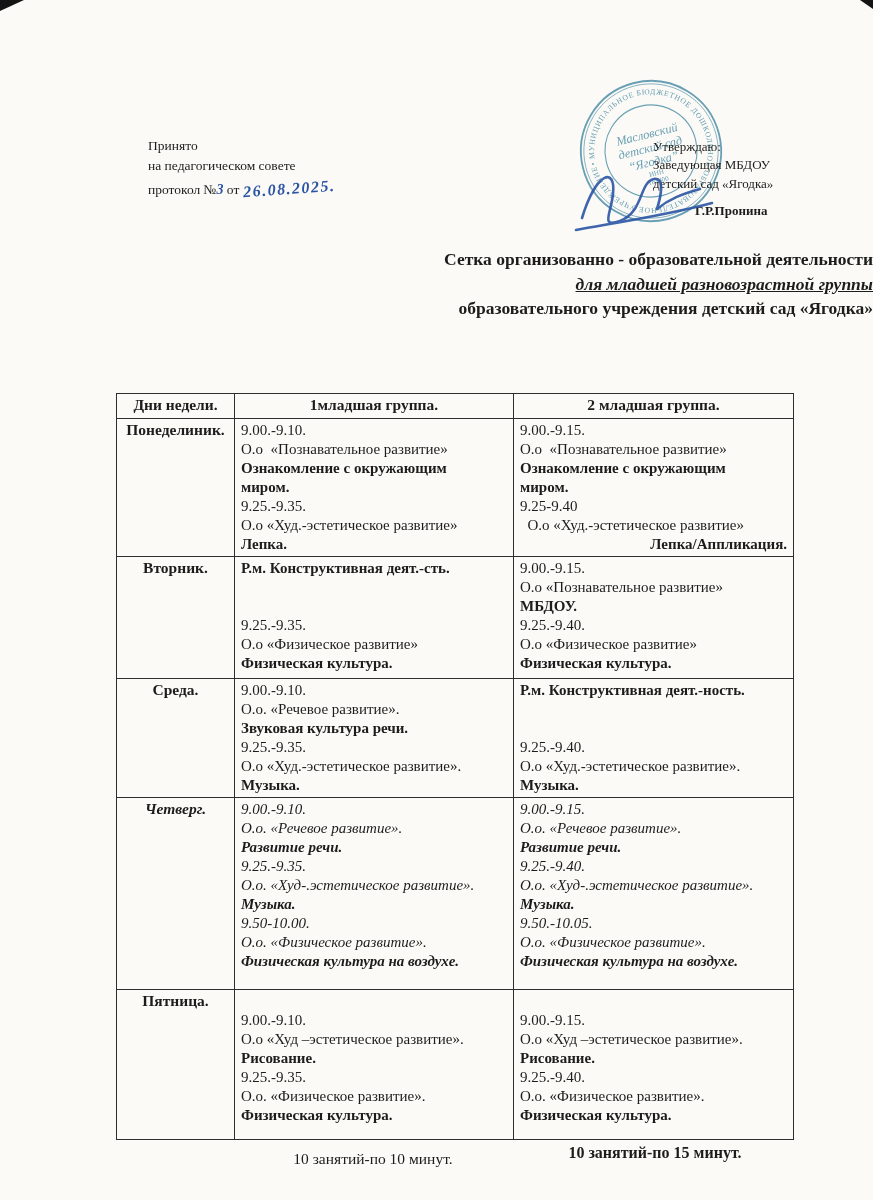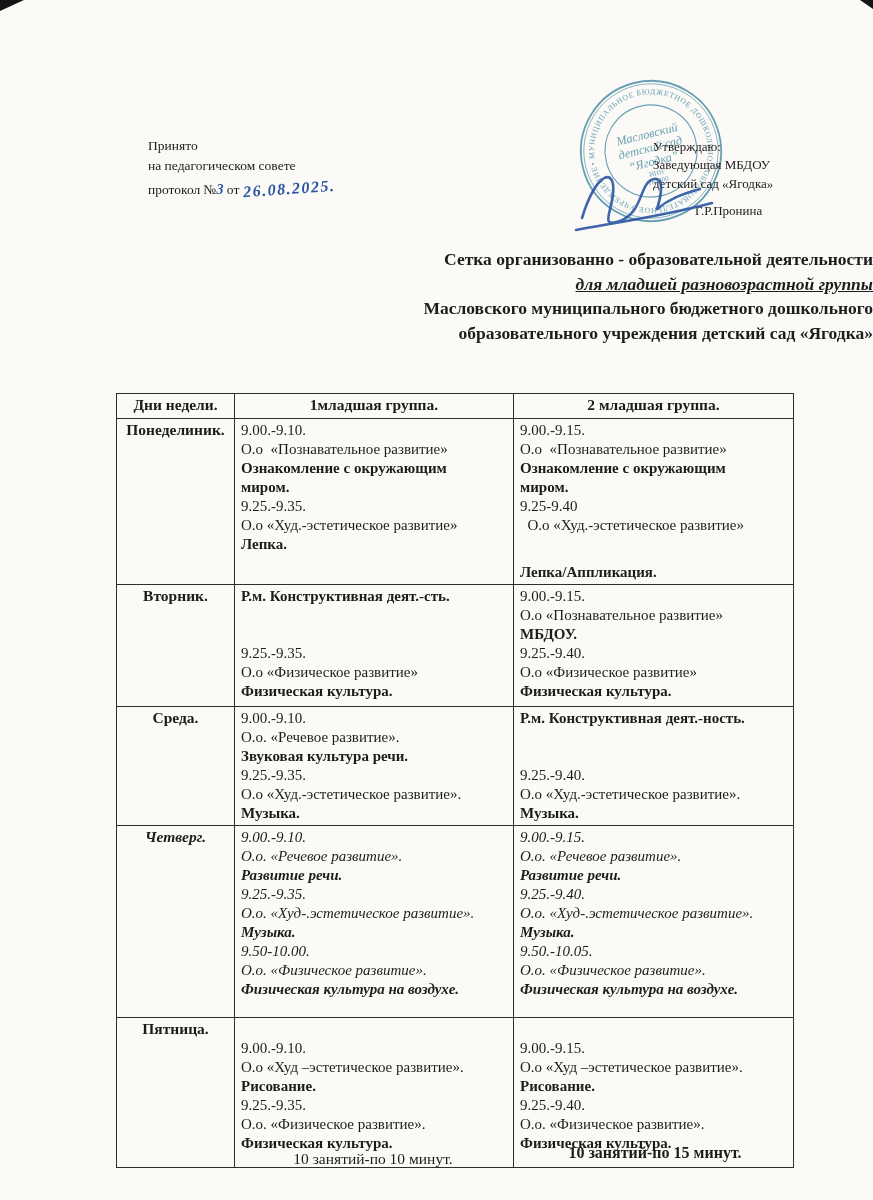--- a/index.html
+++ b/index.html
@@ -15,21 +15,21 @@
   
   .artifact-tl{position:absolute;top:0;left:0;width:24px;height:11px;background:#141414;clip-path:polygon(0 0,100% 0,0 100%);}
   .artifact-tr{position:absolute;top:0;right:0;width:13px;height:9px;background:#141414;clip-path:polygon(0 0,100% 0,100% 100%);}
 
   
   .accepted{position:absolute;left:148px;top:136px;font-size:13.5px;line-height:1.5;}
   .hw{display:inline-block;color:#2b55a4;font-style:italic;letter-spacing:1.5px;font-size:16px;transform:rotate(-4deg);font-weight:600;}
   .hw-num{display:inline-block;color:#2b55a4;font-style:italic;font-size:14px;font-weight:600;}
 
   .approved{position:absolute;left:653px;top:138px;width:185px;font-size:13px;line-height:1.42;z-index:2;}
-  .approved .name{margin-top:9px;padding-left:42px;}
+  .approved .name{margin-top:9px;padding-left:42px;font-weight:bold;}
 
   .stamp{
     position:absolute;left:578px;top:78px;width:146px;height:146px;
     transform:rotate(-14deg);opacity:.82;z-index:1;
   }
   .stamp text{fill:#4a8ca6;font-family:"Liberation Serif","DejaVu Serif",serif;}
   .stamp .ring-text{font-size:10.5px;letter-spacing:1px;}
   .stamp .big{font-size:17px;font-style:italic;}
   .stamp .small{font-size:9.5px;}
 
@@ -41,21 +41,21 @@
 
   
   table.schedule{position:absolute;left:116px;top:393px;border-collapse:collapse;table-layout:fixed;}
   col.c0{width:118px;} col.c1{width:279px;} col.c2{width:280px;}
   .schedule th,.schedule td{border:1.5px solid #2e2e2e;vertical-align:top;}
   .schedule th{font-size:15.5px;font-weight:bold;text-align:center;padding:2px 4px;height:20px;}
   .schedule td.day{font-weight:bold;text-align:center;font-size:15.5px;padding-top:2px;}
   .schedule td.cell{padding:2px 6px;font-size:15px;}
   .ln{line-height:19px;white-space:pre-wrap;}
   .ln.b{font-weight:bold;}
-  .ln.ctr{text-align:left;margin-top:28px;}
+  .ln.ctr{text-align:right;}
   #schedule-body tr:nth-child(1){height:138px;}
   #schedule-body tr:nth-child(2){height:122px;}
   #schedule-body tr:nth-child(3){height:116px;}
   #schedule-body tr:nth-child(4){height:192px;font-style:italic;}
   #schedule-body tr:nth-child(5){height:150px;}
 
   
   .f1{position:absolute;left:373px;top:1150px;transform:translateX(-50%);font-weight:normal;font-size:15.5px;white-space:nowrap;}
   .f2{position:absolute;left:655px;top:1144px;transform:translateX(-50%);font-weight:bold;font-size:16px;white-space:nowrap;}
 </style>
@@ -107,21 +107,20 @@
     <g fill="none" stroke="#2b55a4" stroke-width="2.6" stroke-linecap="round" opacity="0.9">
       <path d="M12 58 C 26 12, 46 6, 43 34 C 41 54, 30 68, 50 61 C 74 52, 69 22, 84 19 C 95 17, 91 36, 87 49"></path>
       <path d="M87 49 C 99 39, 112 34, 130 29"></path>
       <path d="M6 70 C 44 63, 98 55, 142 43"></path>
     </g>
   </svg>
 
   <div class="title-block">
     <div class="t1">Сетка организованно - образовательной деятельности</div>
     <div class="t2">для младшей разновозрастной группы</div>
-    <div class="t3">Масловского муниципального бюджетного дошкольного</div>
     <div class="t4">образовательного учреждения детский сад «Ягодка»</div>
   </div>
 
   <table class="schedule">
     <colgroup>
         <col class="c0">
         <col class="c1">
         <col class="c2">
       </colgroup>
     <thead>

